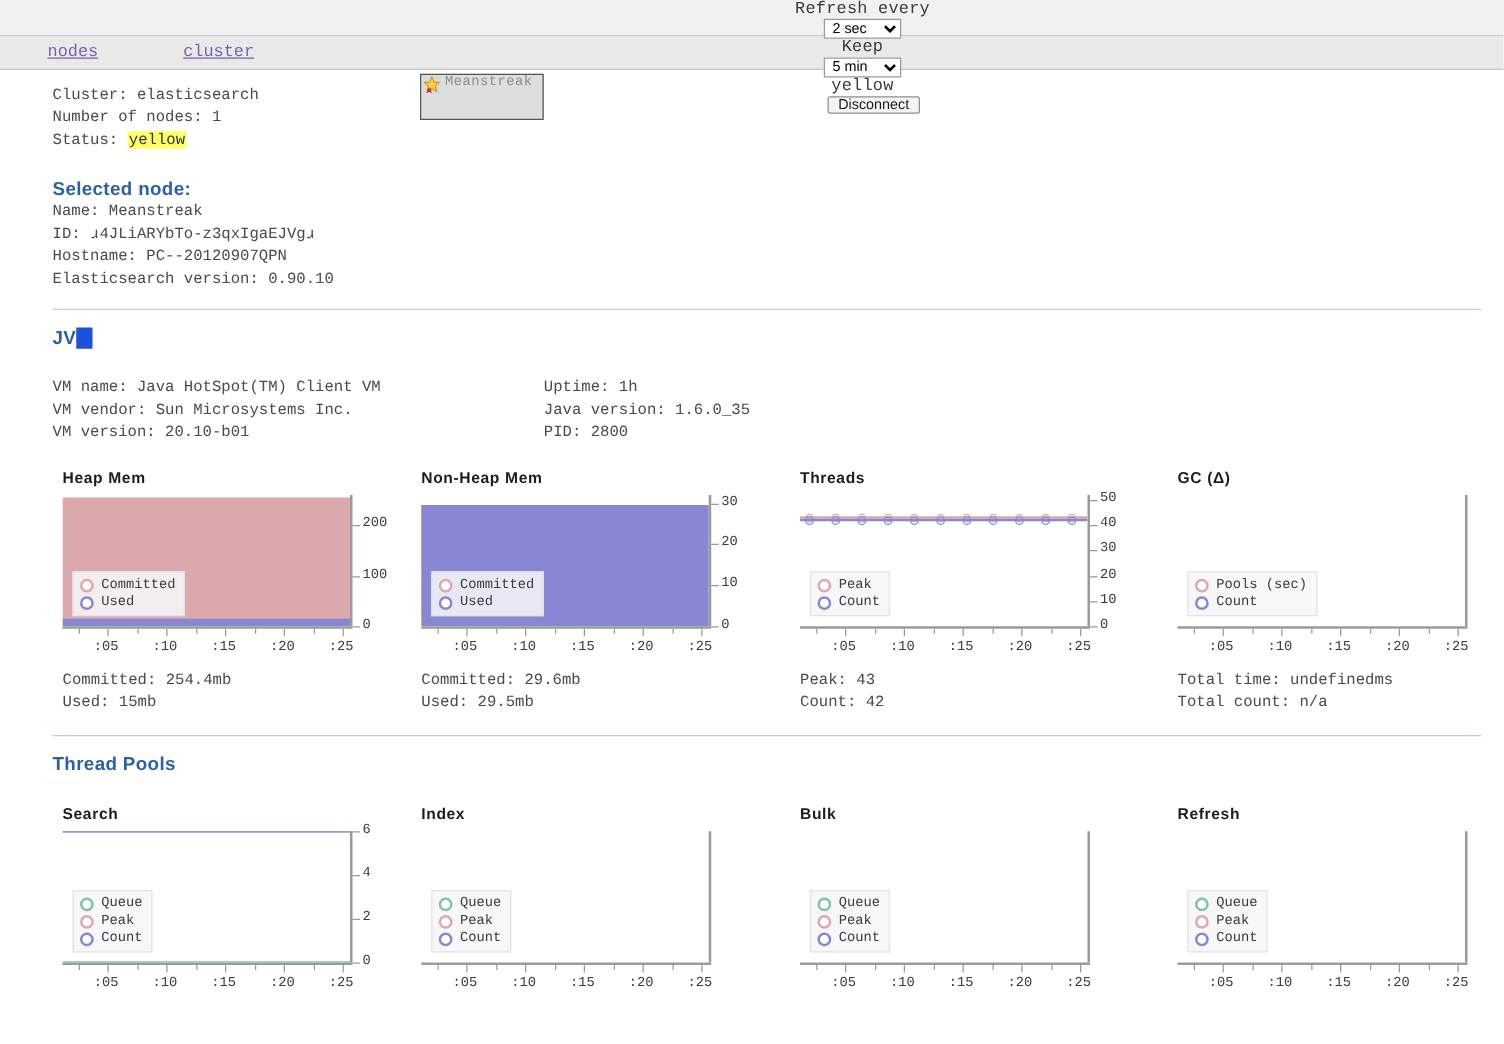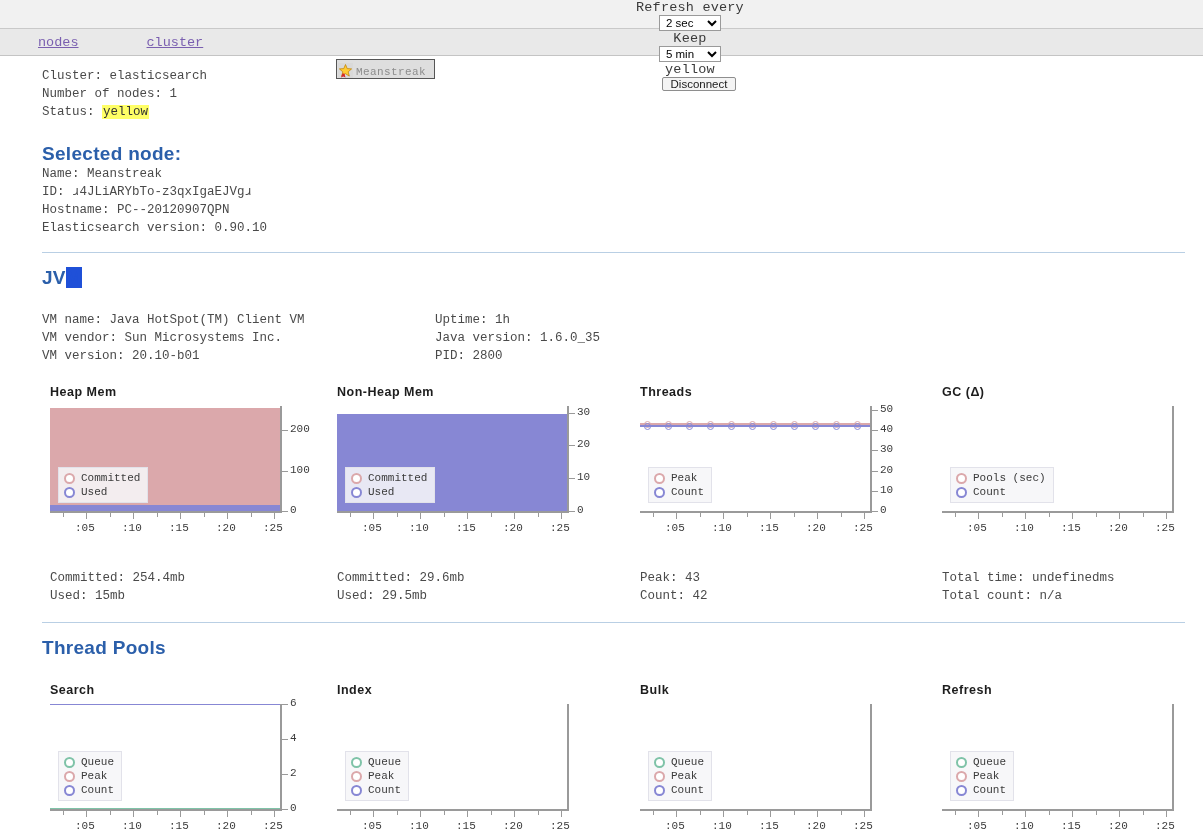--- a/index.html
+++ b/index.html
@@ -89,35 +89,35 @@
   
   #content{padding-left:42px;padding-right:18px;position:relative;}
   .mono{
     font-family:"Liberation Mono","DejaVu Sans Mono",monospace;
     font-size:12.5px;color:#4a4a4a;line-height:18px;
     white-space:nowrap;
   }
   .hl-yellow{background:#ffff66;color:#333;padding:0 1px;}
   .section-h{
     font-family:"Liberation Sans","DejaVu Sans",sans-serif;
-    font-weight:bold;font-size:19px;color:#2b5faa;
+    font-weight:bold;font-size:15px;color:#2b5faa;
     letter-spacing:.3px;
   }
   .hr{
     border:0;border-top:1px solid #b9cfe4;
     margin:0;height:0;
   }
   
   #cluster-block{padding-top:11px;position:relative;height:60px;}
   #node-button{
     position:absolute;left:294px;top:3px;
-    width:99px;height:20px;
+    width:99px;height:37px;
     background:#dedede;
     border:1px solid #555;
-    display:flex;align-items:flex-end;
+    display:flex;align-items:flex-start;
     box-sizing:border-box;
     cursor:pointer;
   }
   #node-button .star{
     width:15px;height:15px;margin-left:1px;margin-right:3px;
     flex:0 0 auto;position:relative;
   }
   #node-button .star svg{display:block;}
   #node-button .nb-label{
     font-family:"Liberation Mono","DejaVu Sans Mono",monospace;
@@ -204,21 +204,21 @@
   .legend-text{
     font-family:"Liberation Mono","DejaVu Sans Mono",monospace;
     font-size:11px;color:#3b3b3b;
   }
   .chart-stats{
     position:absolute;
     font-family:"Liberation Mono","DejaVu Sans Mono",monospace;
     font-size:12.5px;color:#4a4a4a;line-height:18px;
     white-space:nowrap;
   }
-  #stats-row{position:relative;height:40px;margin-top:24px;}
+  #stats-row{position:relative;height:40px;margin-top:0;}
   #hr2{margin-top:13px;}
   #tp-h{margin-top:14px;}
   #tp-row{position:relative;margin-top:24px;height:160px;}
 </style>
 </head>
 <body>
 
 <div id="toolbar">
   <div class="tb-right">
     <span class="tb-label">Refresh every</span>

